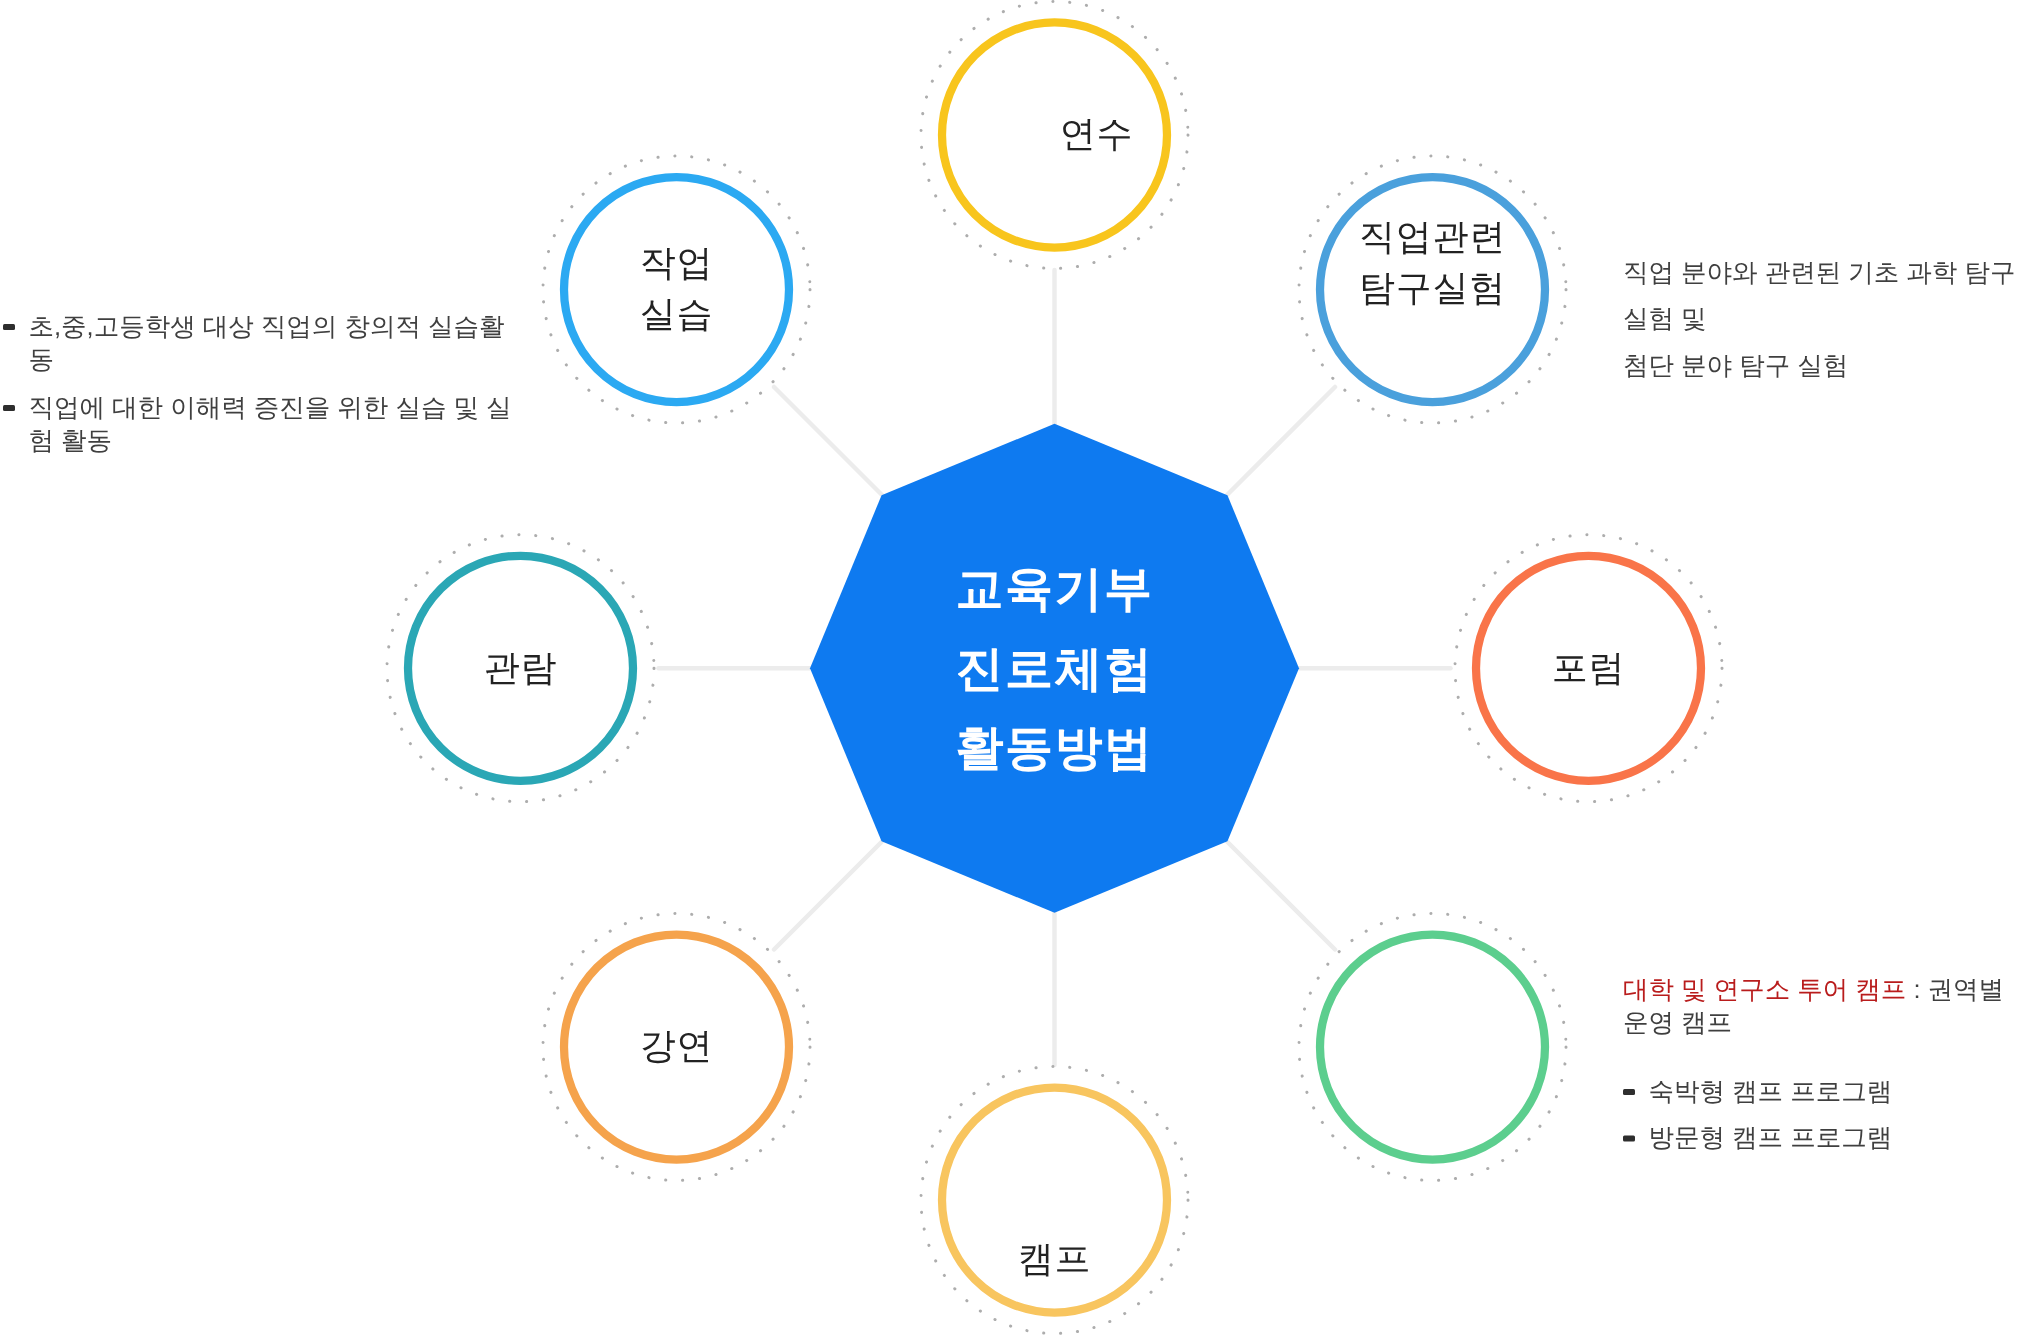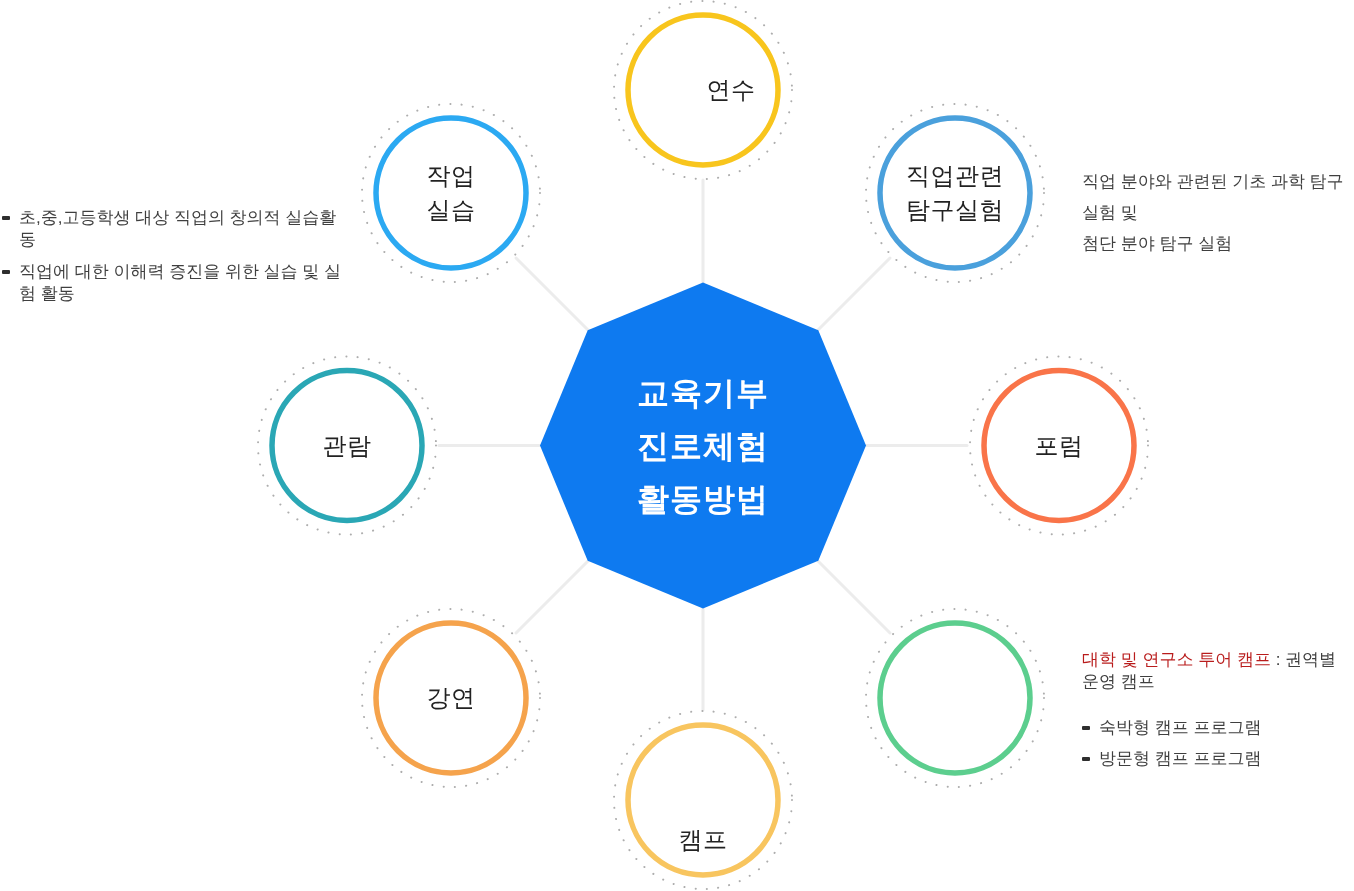--- a/index.html
+++ b/index.html
@@ -106,21 +106,21 @@
 
     <circle class="dotted-ring" cx="451" cy="193" r="89"></circle>
     <circle class="node-ring" cx="451" cy="193" r="75" stroke="#2BA9F2"></circle>
   </svg>
 
   <div class="center-title">교육기부
 진로체험
 활동방법</div>
 
   <div class="node-label" style="left:703px;  top:90px;margin-left:28px;">연수</div>
-  <div class="node-label" style="left:955px;  top:193px;">직업관련
+  <div class="node-label" style="left:955px;  top:176px;">직업관련
 탐구실험</div>
   <div class="node-label" style="left:1059px; top:445.5px;">포럼</div>
   <div class="node-label" style="left:703px;  top:800px;margin-top:40px;">캠프</div>
   <div class="node-label" style="left:451px;  top:698px;">강연</div>
   <div class="node-label" style="left:347px;  top:445.5px;">관람</div>
   <div class="node-label" style="left:451px;  top:193px;">작업
 실습</div>
 
   <div class="note" style="left:2px; top:161px; width:350px;margin-top:46px;">
     <ul class="note-items">

